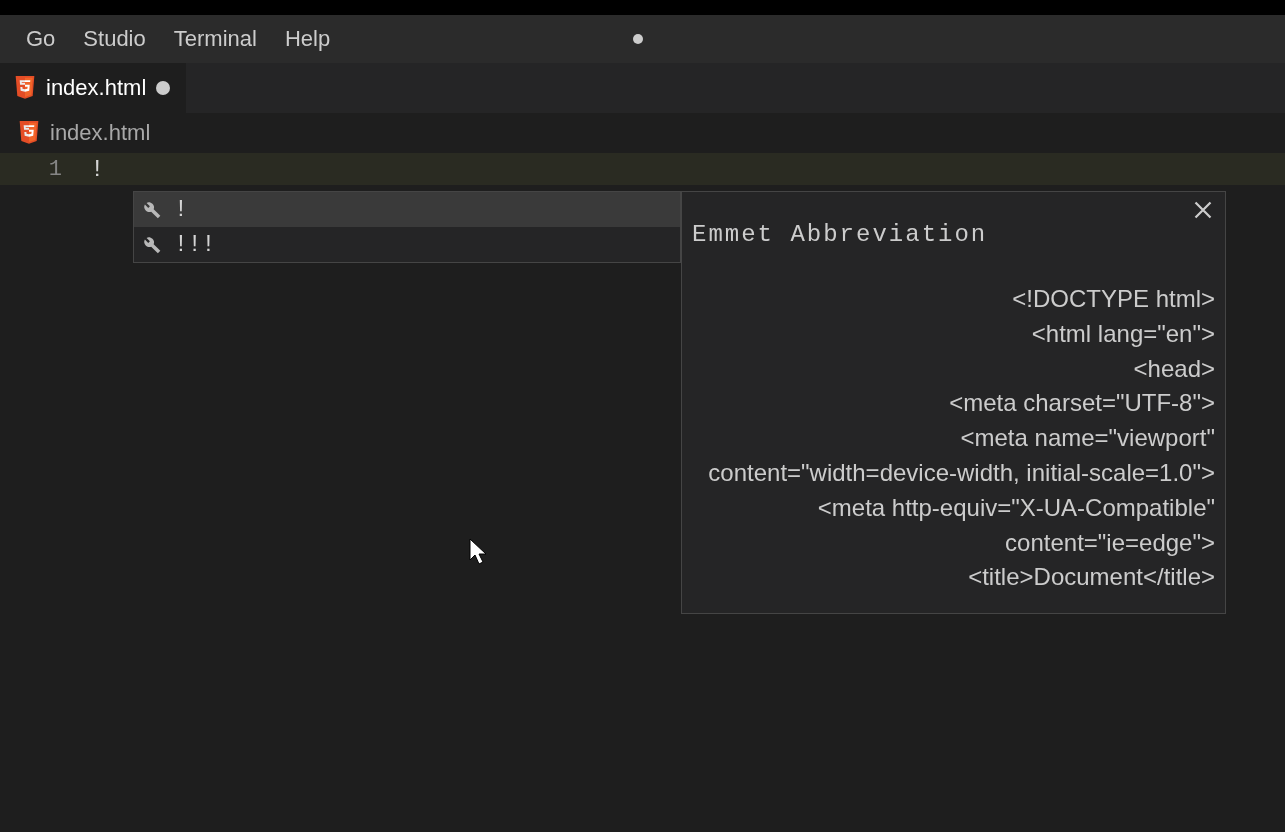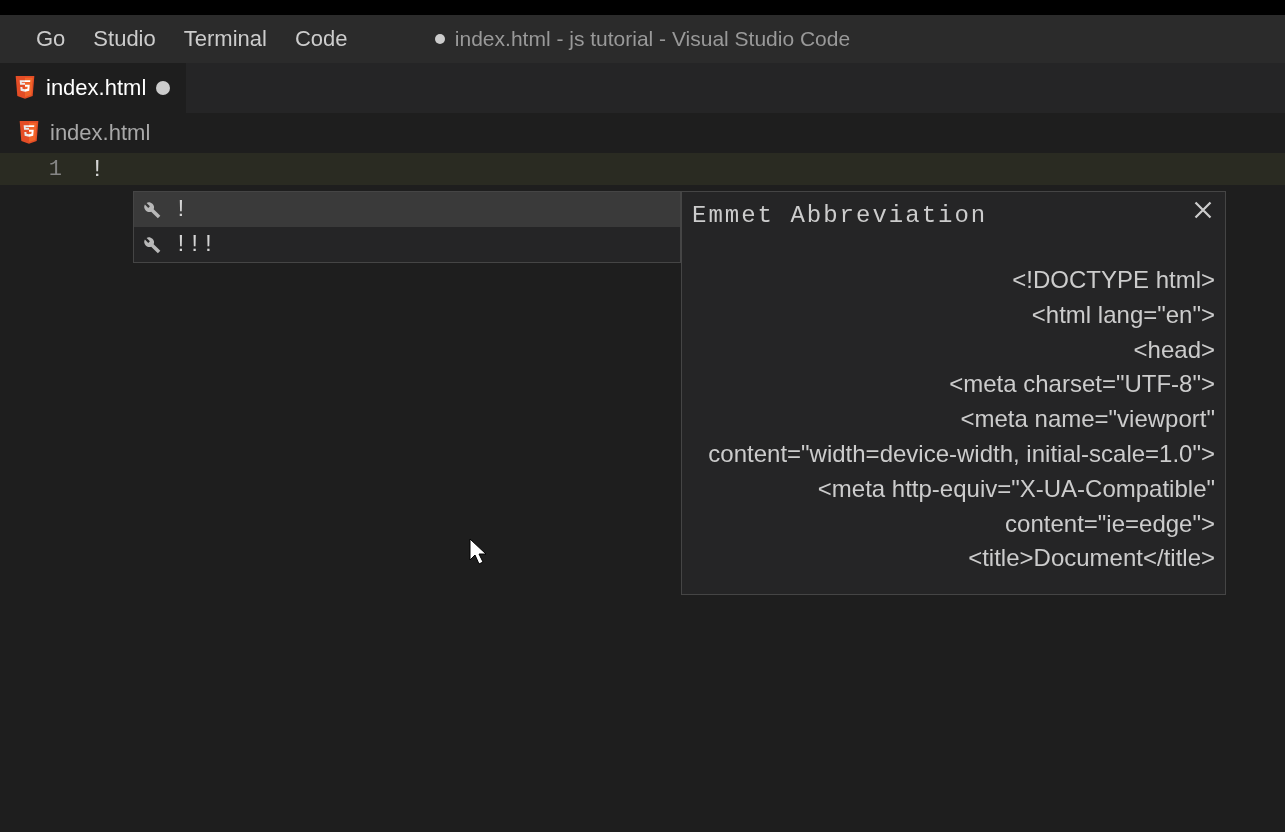--- a/index.html
+++ b/index.html
@@ -18,21 +18,21 @@
     }
     .topbar {
       height: 15px;
       background: #000000;
     }
     .menubar {
       height: 48px;
       background: #2b2b2b;
       display: flex;
       align-items: center;
-      padding-left: 22px;
+      padding-left: 12px;
       font-size: 22px;
       color: #cccccc;
       position: relative;
     }
     .menu-item {
       padding: 6px 14px;
       cursor: pointer;
     }
     .titlebar {
       position: absolute;
@@ -143,21 +143,21 @@
       height: 20px;
       color: #b8b8b8;
     }
     .doc-box {
       position: absolute;
       left: 681px;
       top: 191px;
       width: 545px;
       background: #252526;
       border: 1px solid #454545;
-      padding: 10px 10px 18px 10px;
+      padding: 29px 10px 18px 10px;
     }
     .doc-title {
       font-family: "Consolas", "Courier New", monospace;
       font-size: 24px;
       color: #cccccc;
       margin-bottom: 34px;
       letter-spacing: 2px;
     }
     .doc-body {
       font-family: "Segoe UI", Arial, sans-serif;
@@ -188,26 +188,25 @@
   </style>
 </head>
 <body>
 
 <div class="topbar"></div>
 
 <div class="menubar">
   <div class="menu-item">Go</div>
   <div class="menu-item">Studio</div>
   <div class="menu-item">Terminal</div>
-  <div class="menu-item">Code</div>
+  <div class="menu-item">Help</div>
 </div>
 
 <div class="titlebar">
   <span class="dot"></span>
-  <span>index.html - js tutorial - Visual Studio Code</span>
 </div>
 
 <div class="tabbar">
   <div class="tab">
     <svg class="html5-icon" viewBox="0 0 32 36">
       <path fill="#e44d26" d="M2 0 L30 0 L27.5 30 L16 34 L4.5 30 Z"></path>
       <path fill="#f16529" d="M16 2.5 L27.5 2.5 L25.4 28.4 L16 31.5 Z"></path>
       <path fill="#ebebeb" d="M16 6.5 L8 6.5 L8.6 13 L16 13 L16 10 L11.2 10 L11 9 L16 9 Z M16 20 L12.3 19 L12.1 16.5 L9 16.5 L9.5 22 L16 23.8 Z"></path>
       <path fill="#fff" d="M16 6.5 L24 6.5 L23.7 9 L16 9 Z M16 13 L23.1 13 L22.3 22 L16 23.8 L16 20 L19.6 19 L20 16 L16 16 Z"></path>
     </svg>

